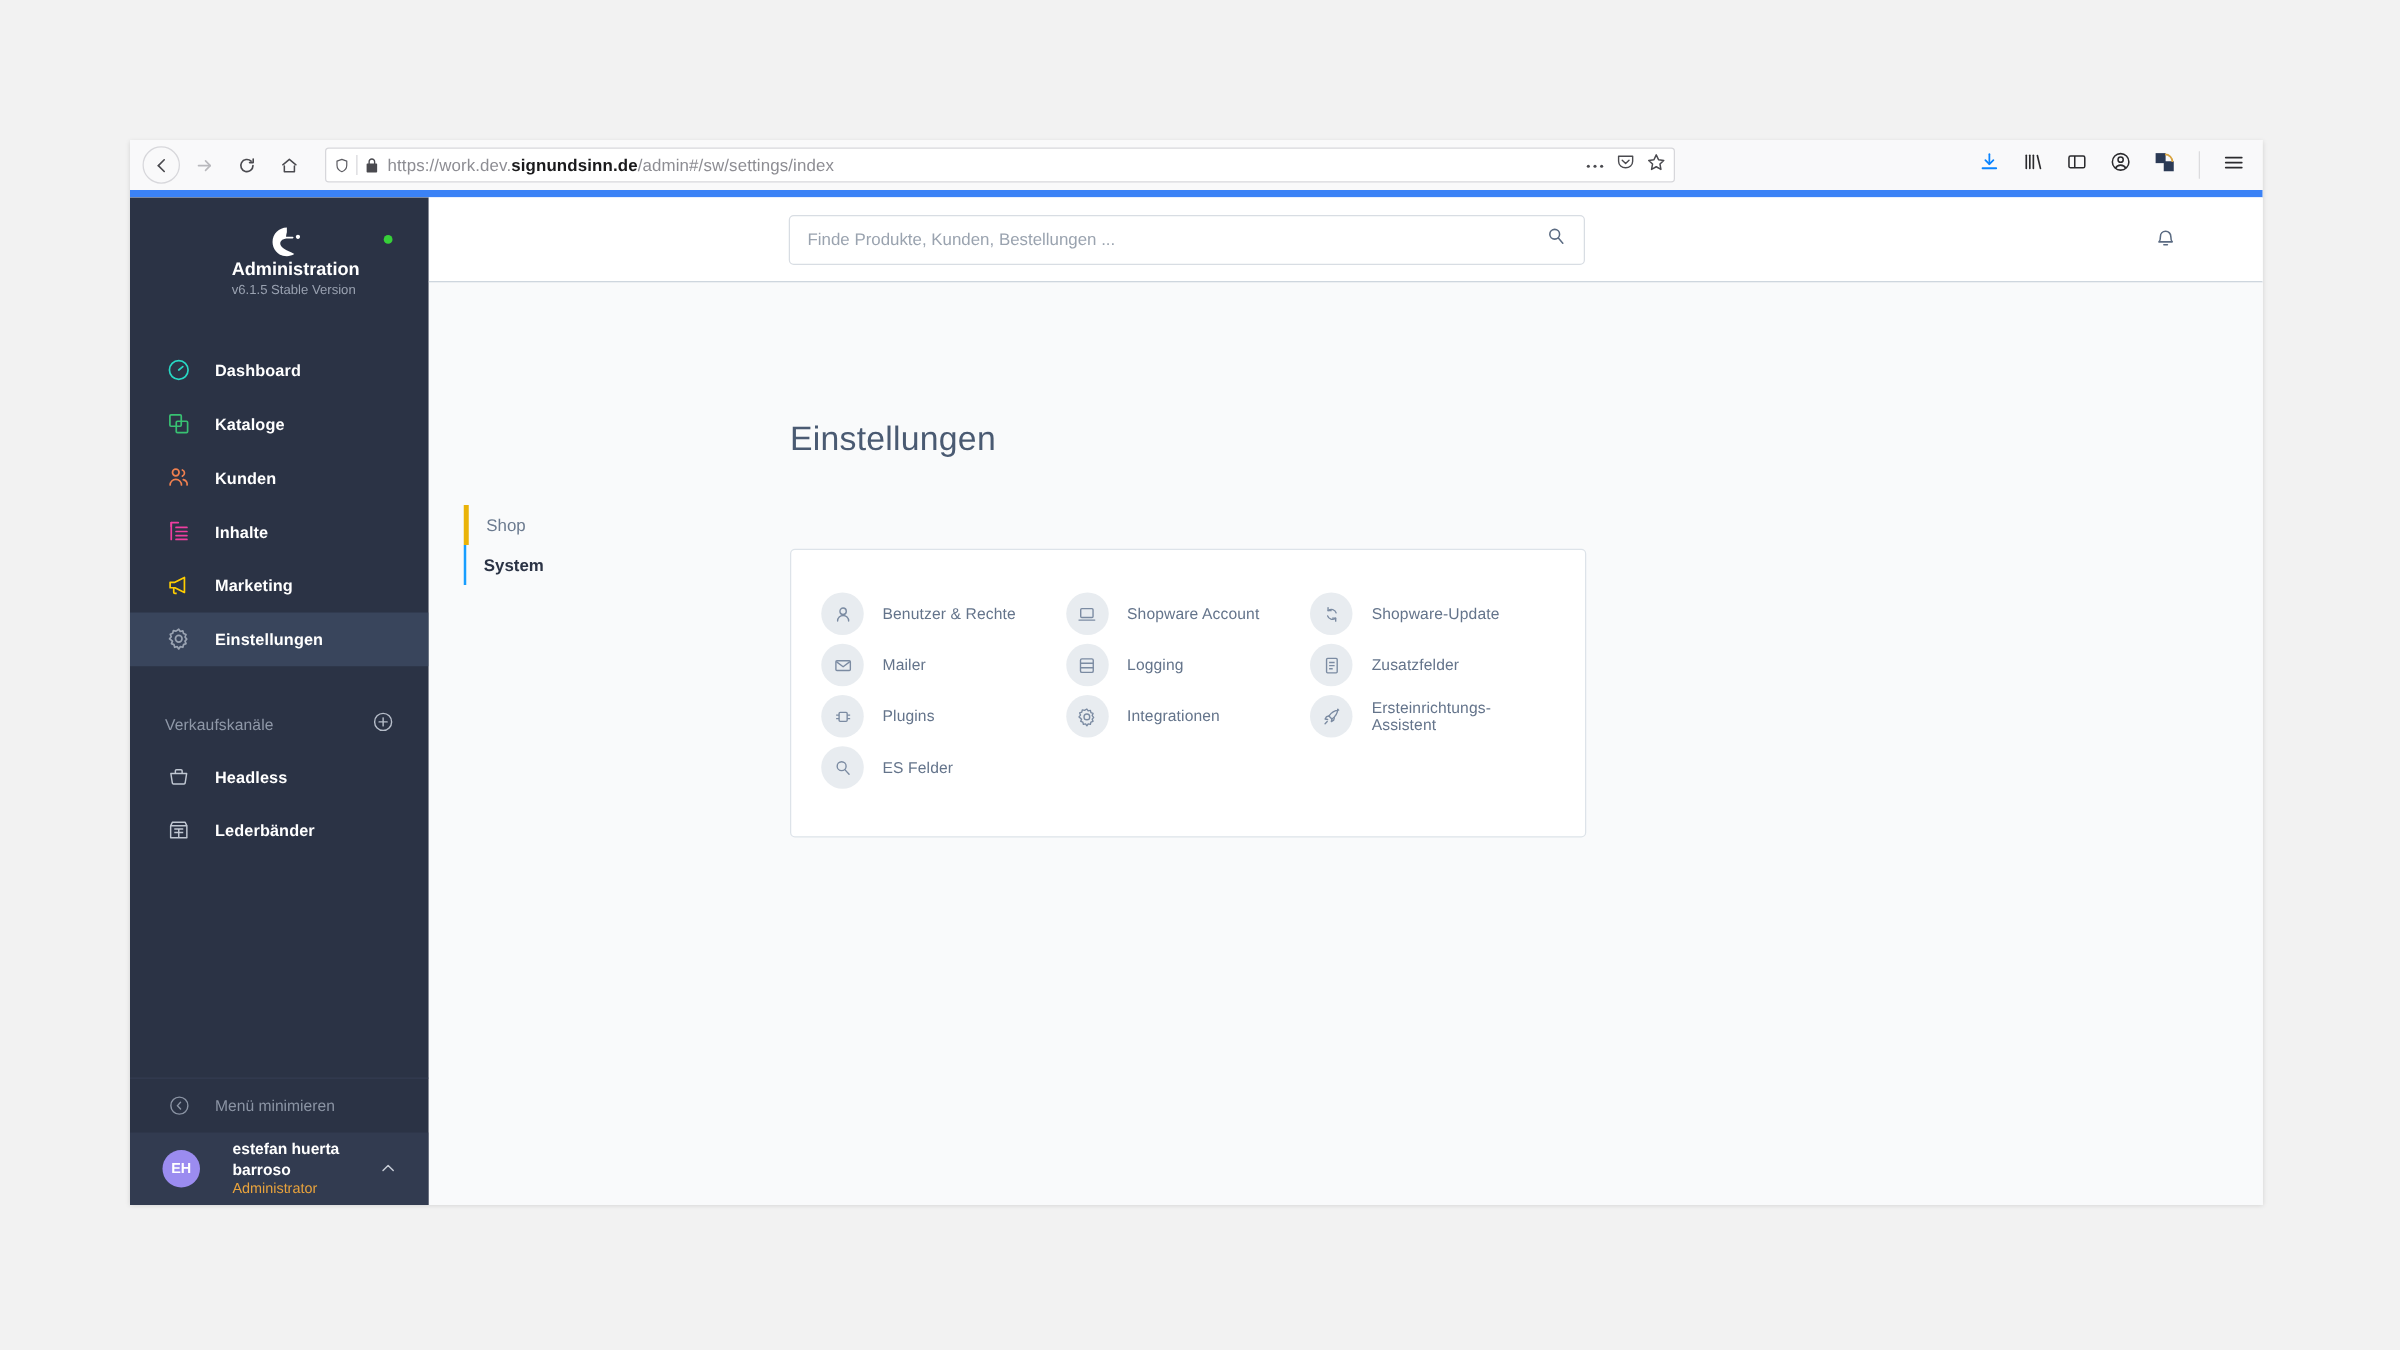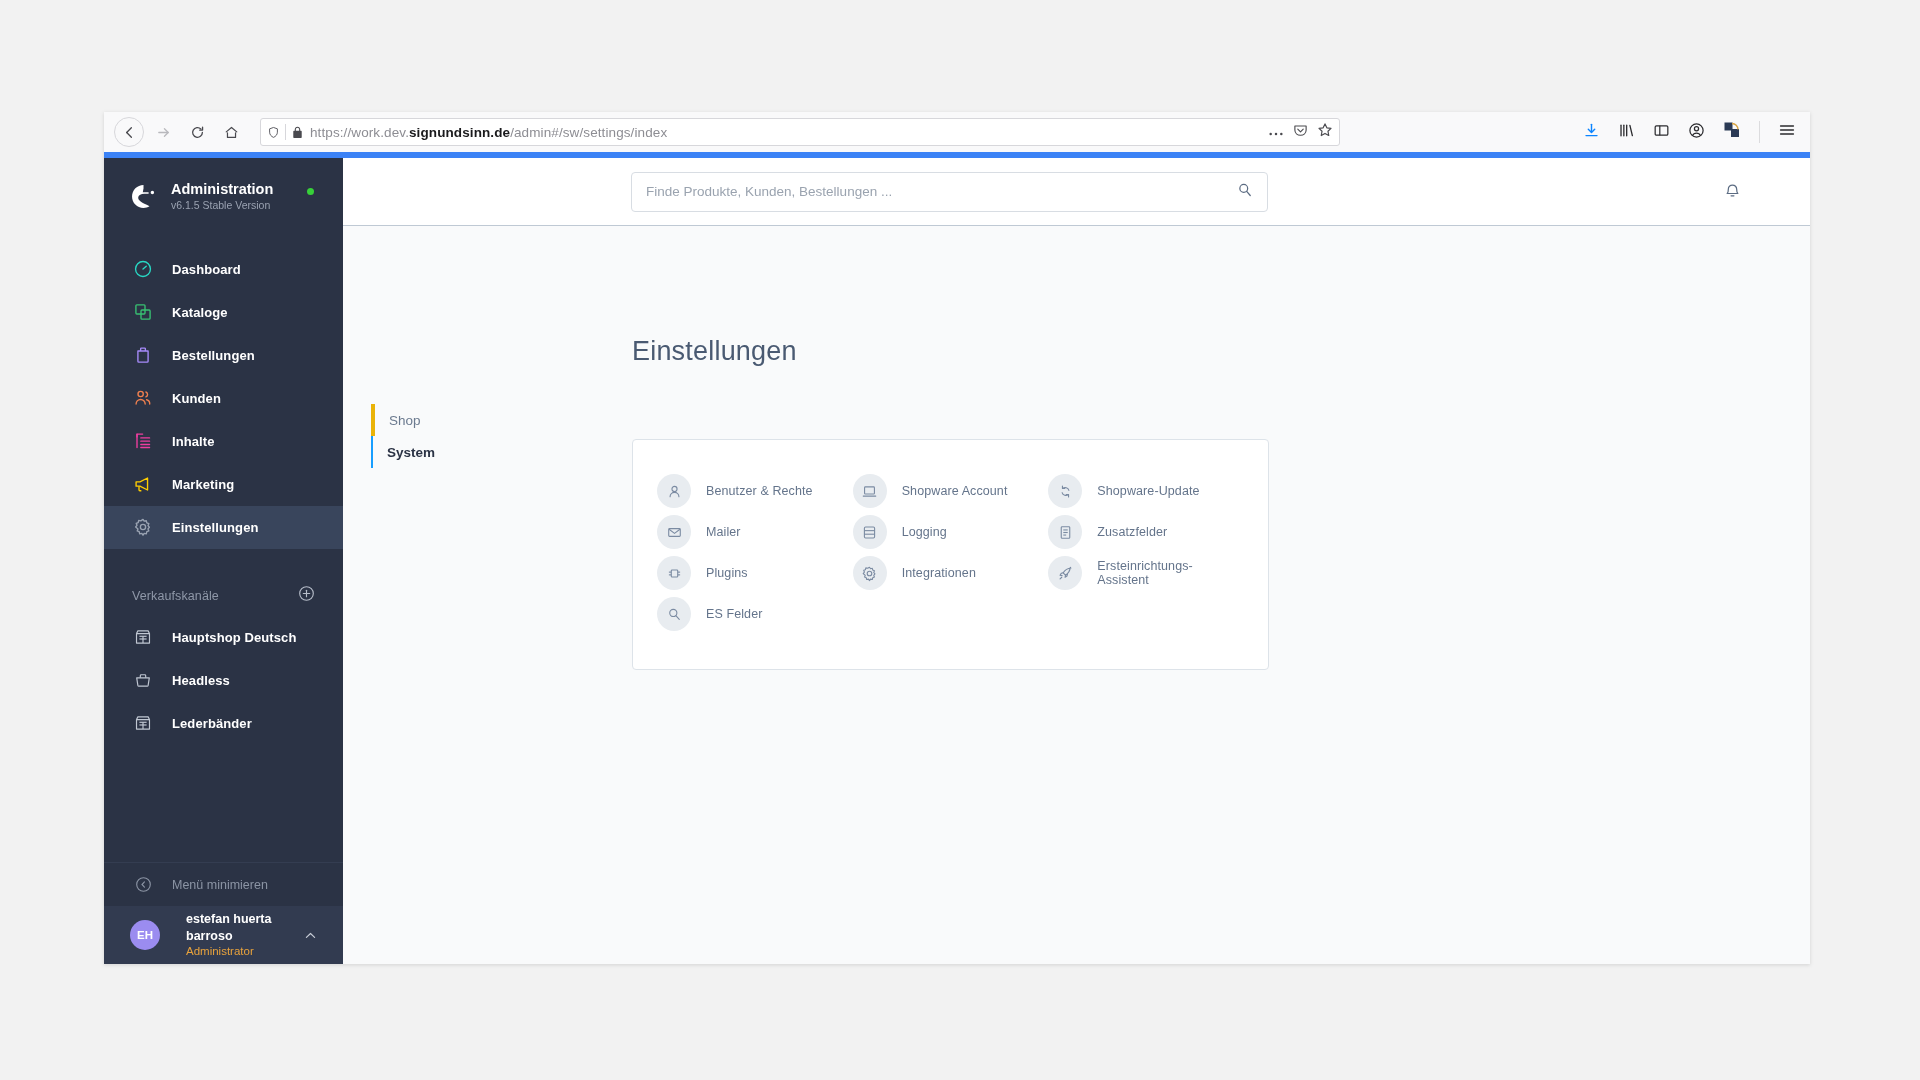--- a/index.html
+++ b/index.html
@@ -80,20 +80,21 @@
     width: 239px;
     background: #2b3345;
     display: flex;
     flex-direction: column;
     flex: 0 0 239px;
   }
   .sb-logo {
     display: flex; align-items: center;
     padding: 22px 0 22px 26px;
     position: relative;
+    flex-direction: column;
   }
   .sw-logo { width: 27px; height: 27px; margin-right: 14px; flex: 0 0 27px; }
   .sb-logo-text .t1 { color: #ffffff; font-size: 14.5px; font-weight: 700; line-height: 1.25; }
   .sb-logo-text .t2 { color: #9aa2b1; font-size: 10.5px; line-height: 1.3; margin-top: 1px; }
   .status-dot {
     position: absolute; right: 29px; top: 30px;
     width: 7px; height: 7px; border-radius: 50%;
     background: #37d039;
   }
 
@@ -374,29 +375,20 @@
         <div class="nav-item">
           <span class="nav-ico">
             <svg width="20" height="20" viewBox="0 0 22 22" fill="none" stroke="#38c172" stroke-width="1.5" stroke-linejoin="round">
               <rect x="3.2" y="3.2" width="10" height="10" rx="1"></rect>
                 <rect x="8.8" y="8.8" width="10" height="10" rx="1"></rect>
             </svg>
           </span>
           <span class="nav-label">Kataloge</span>
         </div>
 
-        <div class="nav-item">
-          <span class="nav-ico">
-            <svg width="20" height="20" viewBox="0 0 22 22" fill="none" stroke="#a78bfa" stroke-width="1.5" stroke-linejoin="round">
-              <path d="M5.4 6.6h11.2v11.2a1 1 0 0 1-1 1H6.4a1 1 0 0 1-1-1V6.6z"></path>
-              <path d="M8.4 6.6V4.2a.8.8 0 0 1 .8-.8h3.6a.8.8 0 0 1 .8.8v2.4"></path>
-            </svg>
-          </span>
-          <span class="nav-label">Bestellungen</span>
-        </div>
 
         <div class="nav-item">
           <span class="nav-ico">
             <svg width="20" height="20" viewBox="0 0 22 22" fill="none" stroke="#f0804f" stroke-width="1.5" stroke-linecap="round">
               <circle cx="8.4" cy="6.6" r="2.9"></circle>
               <path d="M3.4 17.6a5 5 0 0 1 10 0"></path>
               <path d="M14.2 4.4a2.9 2.9 0 0 1 0 5.4"></path>
               <path d="M15 12.9a4.6 4.6 0 0 1 3.4 4.7"></path>
             </svg>
           </span>
@@ -446,32 +438,20 @@
               <path d="M9 5.6v6.8"></path>
               <path d="M5.6 9h6.8"></path>
           </svg>
         </span>
       </div>
 
       <div>
         <div class="nav-item">
           <span class="nav-ico">
             <svg width="18" height="18" viewBox="0 0 20 20" fill="none" stroke="#c0c7d2" stroke-width="1.3" stroke-linejoin="round">
-              <path d="M2.8 6.2h14.4v10.6H2.8z"></path>
-                <path d="M2.8 6.2l1.5-3h11.4l1.5 3"></path>
-              <path d="M6 9.2h8"></path>
-                <path d="M6 12.2h8"></path>
-                <path d="M10 9.2v7.6"></path>
-            </svg>
-          </span>
-          <span class="nav-label">Hauptshop Deutsch</span>
-        </div>
-        <div class="nav-item">
-          <span class="nav-ico">
-            <svg width="18" height="18" viewBox="0 0 20 20" fill="none" stroke="#c0c7d2" stroke-width="1.3" stroke-linejoin="round">
               <path d="M3 7.6h14l-1.3 8.4a1 1 0 0 1-1 .8H5.3a1 1 0 0 1-1-.8L3 7.6z"></path>
               <path d="M7 7.6V5.2a1 1 0 0 1 1-1h4a1 1 0 0 1 1 1v2.4"></path>
             </svg>
           </span>
           <span class="nav-label">Headless</span>
         </div>
         <div class="nav-item">
           <span class="nav-ico">
             <svg width="18" height="18" viewBox="0 0 20 20" fill="none" stroke="#c0c7d2" stroke-width="1.3" stroke-linejoin="round">
               <path d="M2.8 6.2h14.4v10.6H2.8z"></path>

